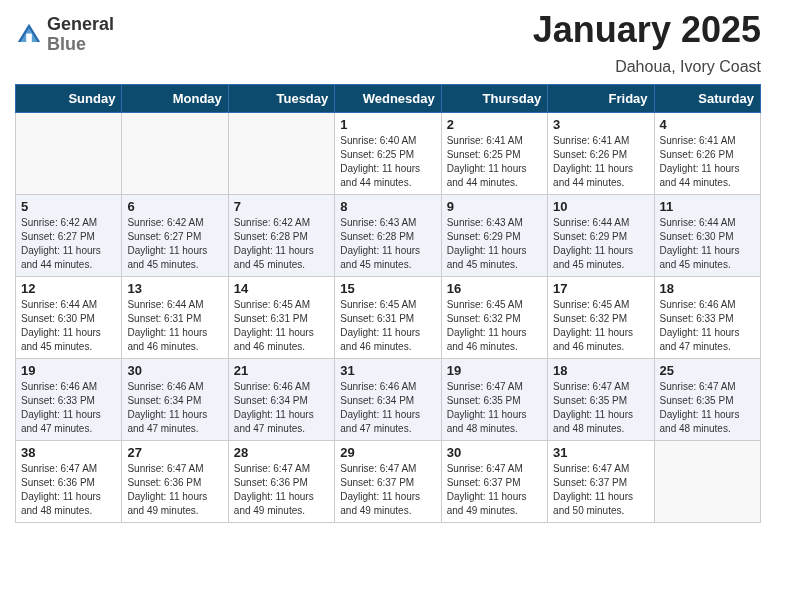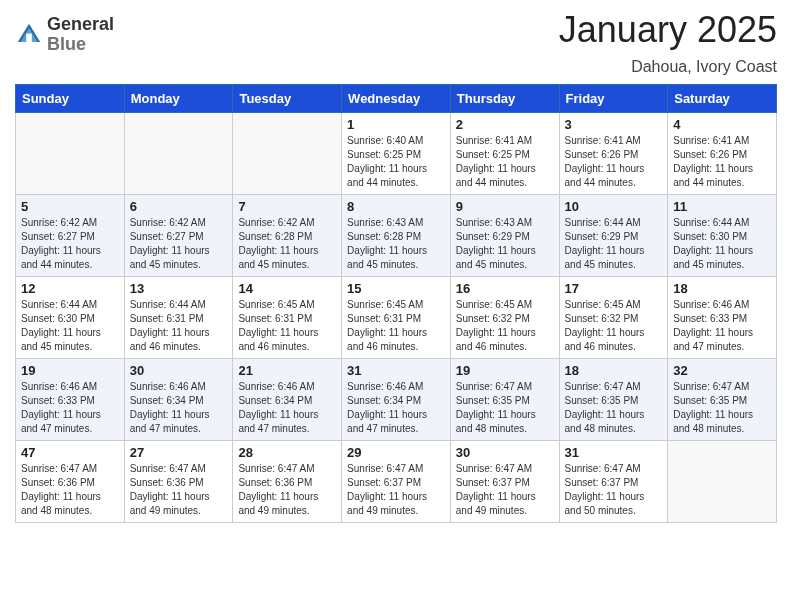--- a/index.html
+++ b/index.html
@@ -7,21 +7,21 @@
       font-family: Arial, sans-serif;
       background: #fff;
       width: 792px;
       min-height: 612px;
       padding: 0;
     }
     .page {
       width: 792px;
       min-height: 612px;
       background: #fff;
-      padding: 10px 15px 15px 15px;
+      padding: 10px 31px 15px 15px;
     }
     .header {
       display: flex;
       align-items: flex-start;
       justify-content: space-between;
       margin-bottom: 8px;
     }
     .logo {
       display: flex;
       align-items: center;
@@ -45,41 +45,41 @@
     .logo-icon {
       width: 28px;
       height: 28px;
       margin-right: 4px;
     }
     .title-block {
       text-align: right;
     }
     .title-month {
       font-size: 36px;
-      font-weight: normal;
+      font-weight: bold;
       color: #222;
       line-height: 1.1;
       margin-left: 46px;
     }
     .title-location {
       font-size: 16px;
       color: #444;
       margin-top: 8px;
     }
     .calendar-table {
       width: 100%;
       border-collapse: collapse;
       table-layout: fixed;
     }
     .calendar-table th {
-      background: #1d4ed8;
+      background: #0c4a6e;
       color: #fff;
       font-size: 13px;
       font-weight: bold;
-      text-align: left;
+      text-align: right;
       padding: 6px 6px;
       border: 1px solid #2b6cb0;
     }
     .calendar-table td {
       border: 1px solid #ccc;
       vertical-align: top;
       padding: 4px 5px;
       min-height: 70px;
       height: 75px;
       font-size: 10.5px;
@@ -238,27 +238,27 @@
           </td>
           <td>
             <div class="cell-date">19</div>
             <div class="cell-info">Sunrise: 6:47 AM<br>Sunset: 6:35 PM<br>Daylight: 11 hours and 48 minutes.</div>
           </td>
           <td>
             <div class="cell-date">18</div>
             <div class="cell-info">Sunrise: 6:47 AM<br>Sunset: 6:35 PM<br>Daylight: 11 hours and 48 minutes.</div>
           </td>
           <td>
-            <div class="cell-date">32</div>
+            <div class="cell-date">25</div>
             <div class="cell-info">Sunrise: 6:47 AM<br>Sunset: 6:35 PM<br>Daylight: 11 hours and 48 minutes.</div>
           </td>
         </tr>
         <tr>
           <td>
-            <div class="cell-date">47</div>
+            <div class="cell-date">38</div>
             <div class="cell-info">Sunrise: 6:47 AM<br>Sunset: 6:36 PM<br>Daylight: 11 hours and 48 minutes.</div>
           </td>
           <td>
             <div class="cell-date">27</div>
             <div class="cell-info">Sunrise: 6:47 AM<br>Sunset: 6:36 PM<br>Daylight: 11 hours and 49 minutes.</div>
           </td>
           <td>
             <div class="cell-date">28</div>
             <div class="cell-info">Sunrise: 6:47 AM<br>Sunset: 6:36 PM<br>Daylight: 11 hours and 49 minutes.</div>
           </td>

